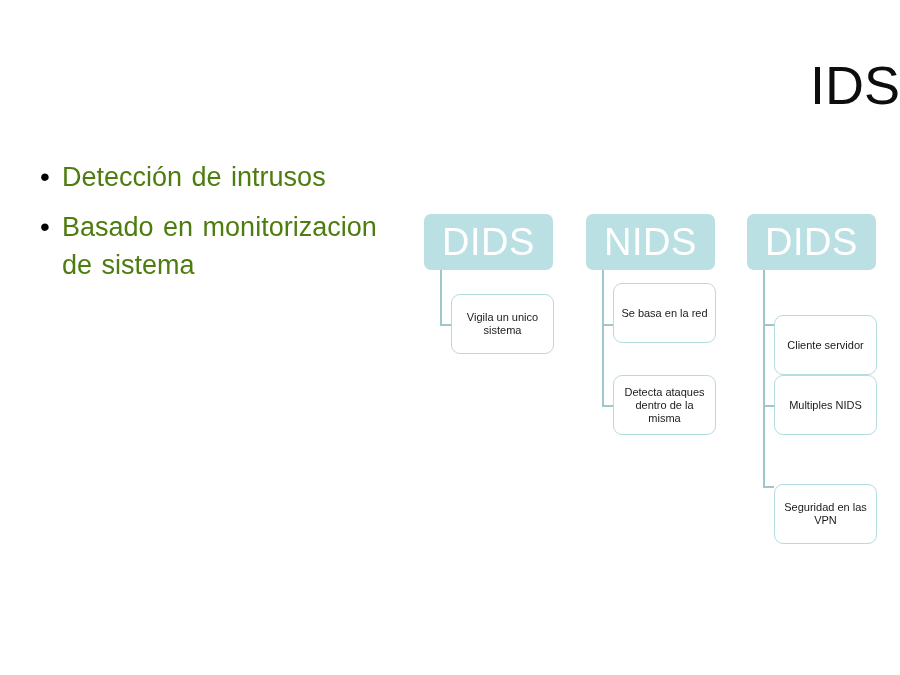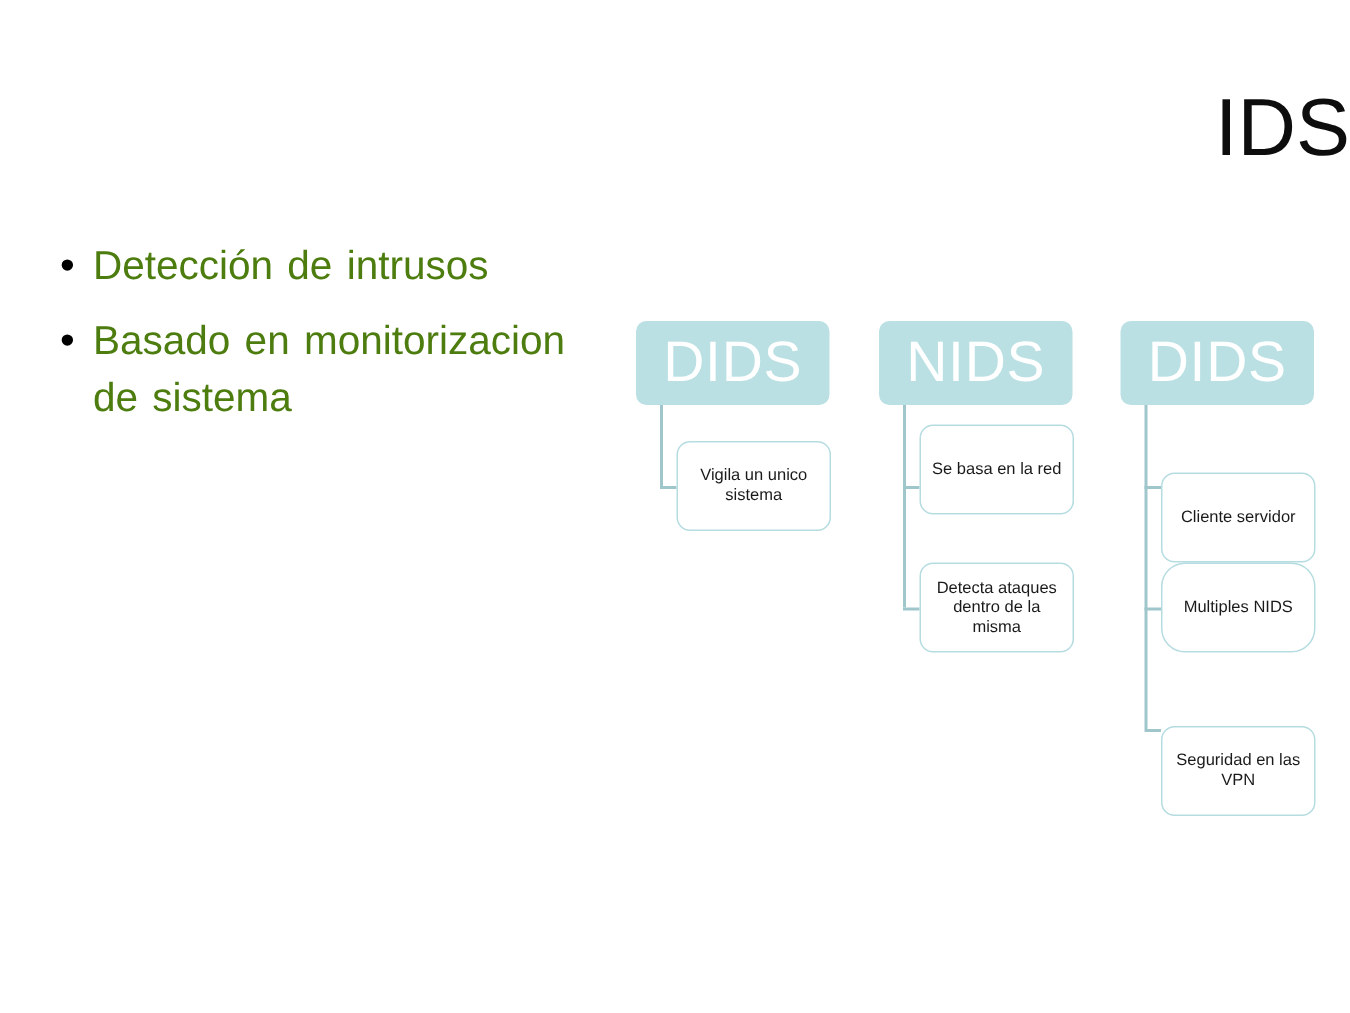--- a/index.html
+++ b/index.html
@@ -164,21 +164,21 @@
     <div class="branch" style="left: 747px;">
       <div class="node-parent" style="width: 129px; height: 56px;">
         <span class="node-parent-label">DIDS</span>
       </div>
       <div class="trunk" style="left: 16px; top: 56px; height: 216px;"></div>
       <div class="stub" style="left: 16px; top: 110px; width: 11px;"></div>
       <div class="node-child" style="left: 27px; top: 80px; width: 103px; height: 60px; margin-top: 21px;">
         <span class="node-child-label">Cliente servidor</span>
       </div>
       <div class="stub" style="left: 16px; top: 191px; width: 11px;"></div>
-      <div class="node-child" style="left: 27px; top: 161px; width: 103px; height: 60px; border-radius: 16px;">
+      <div class="node-child" style="left: 27px; top: 161px; width: 103px; height: 60px;">
         <span class="node-child-label">Multiples NIDS</span>
       </div>
       <div class="stub" style="left: 16px; top: 272px; width: 11px;"></div>
       <div class="node-child" style="left: 27px; top: 242px; width: 103px; height: 60px; margin-top: 28px;">
         <span class="node-child-label">Seguridad en las VPN</span>
       </div>
     </div>
   </div>
 
 </body></html>

